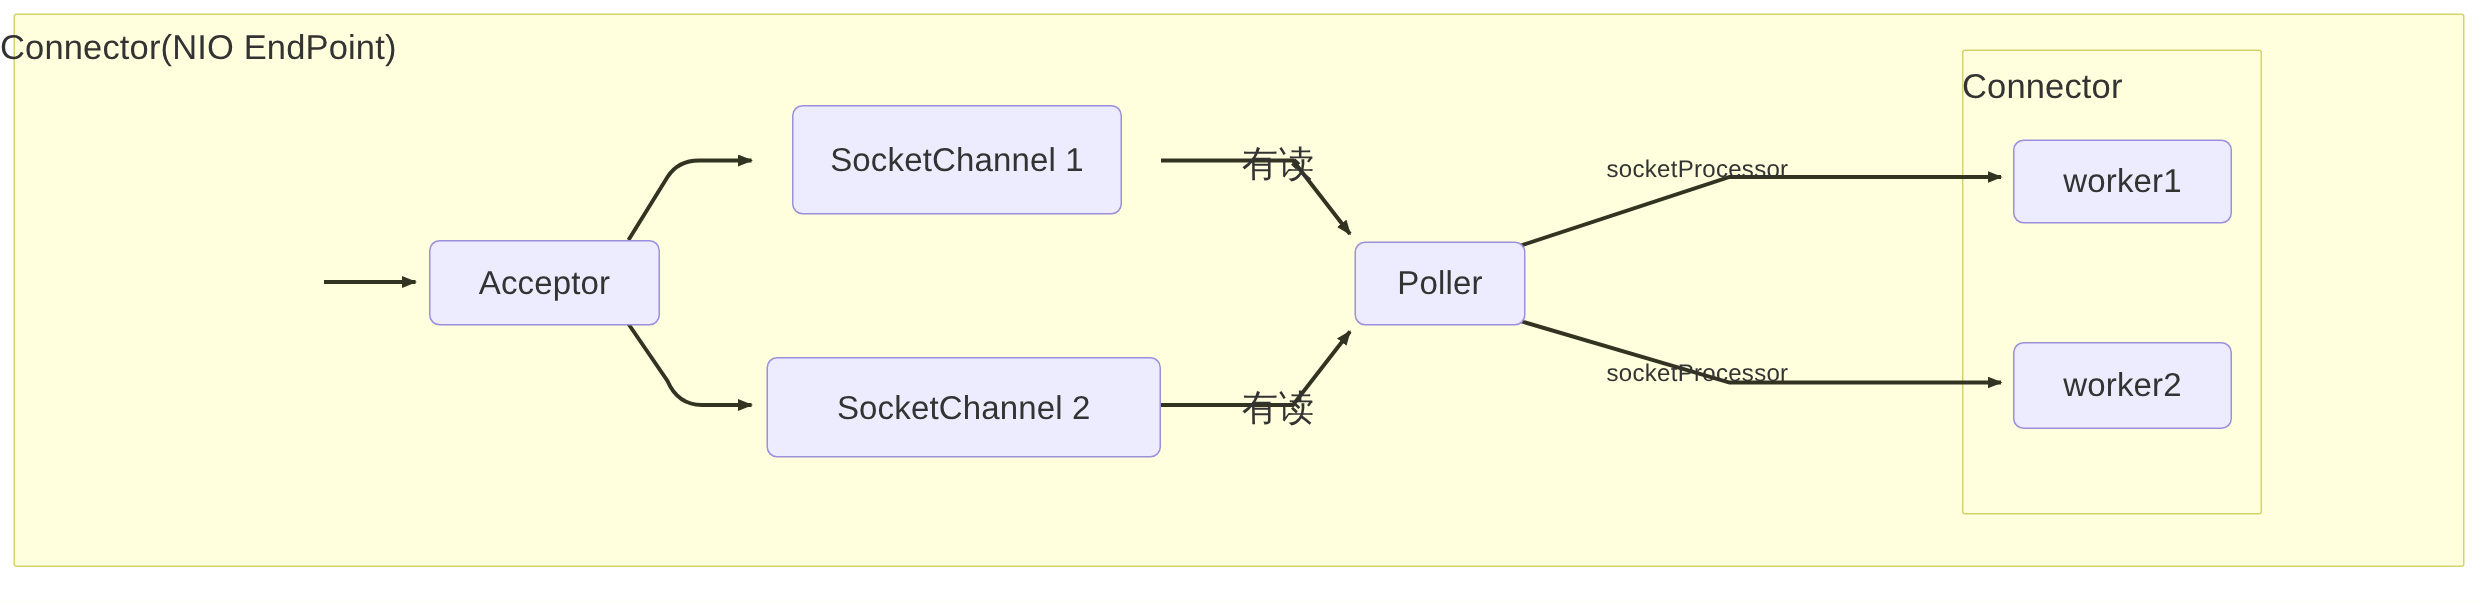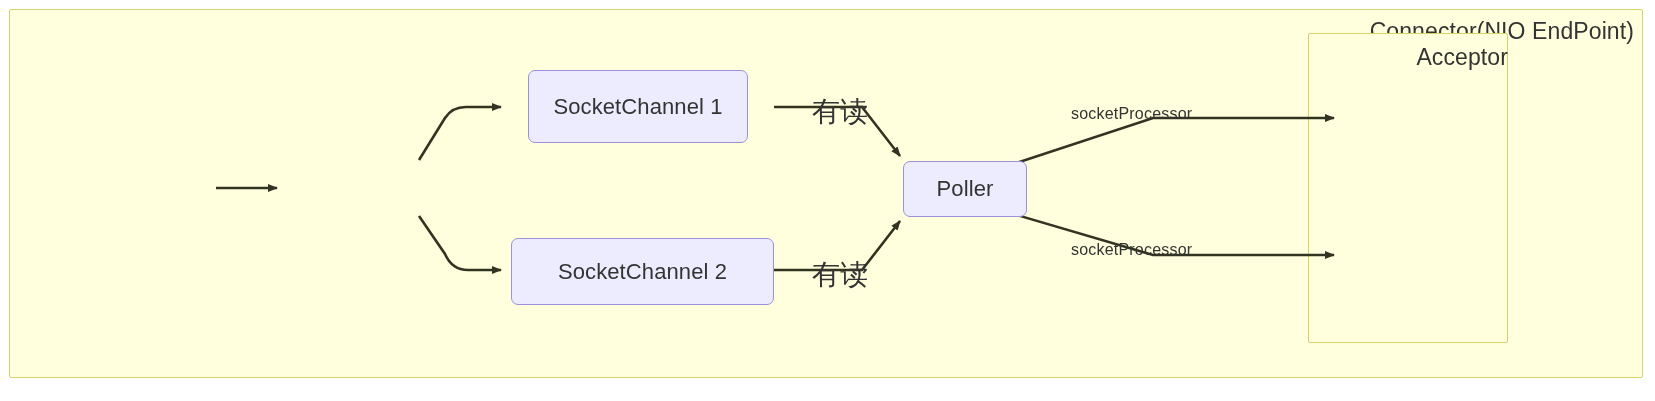--- a/index.html
+++ b/index.html
@@ -36,21 +36,21 @@
     top: 33px;
     width: 200px;
     height: 310px;
     background: #ffffdd;
     border: 1.6px solid #d4d46a;
     border-radius: 2px;
     box-sizing: border-box;
   }
   .subgraph-title {
     position: absolute;
-    text-align: right;
+    text-align: left;
     color: #333333;
     font-size: 23px;
     font-weight: 400;
     white-space: nowrap;
     letter-spacing: 0.1px;
   }
   #connector-title {
     left: 0;
     top: 18px;
     width: 1634px;
@@ -79,42 +79,43 @@
   
   .edge-label {
     position: absolute;
     color: #333333;
     font-size: 16px;
     white-space: nowrap;
     letter-spacing: 0.2px;
   }
   .edge-label.cjk {
     font-family: "DejaVu Sans", sans-serif;
-    font-size: 28px;
+    font-size: 24px;
+    margin-left: 16px;
   }
   svg.edges {
     position: absolute;
     left: 0;
     top: 0;
     width: 1655px;
     height: 401px;
     overflow: visible;
     pointer-events: none;
   }
 </style>
 </head>
 <body>
 
 <div id="diagram-root">
 
   <div class="subgraph-outer"></div>
   <div class="subgraph-title" id="connector-title">Connector(NIO EndPoint)</div>
 
   <div class="subgraph-inner"></div>
-  <div class="subgraph-title" id="executor-title">Acceptor</div>
+  <div class="subgraph-title" id="executor-title">Connector</div>
 
   <svg class="edges" viewBox="0 0 1655 401">
     <defs>
       <marker id="arrowhead" markerWidth="10" markerHeight="8" refX="9" refY="4" orient="auto" markerUnits="userSpaceOnUse">
         <path d="M0,0 L10,4 L0,8 z" fill="#333322"></path>
       </marker>
     </defs>
 
     <line x1="216" y1="188" x2="277" y2="188" stroke="#333322" stroke-width="2.6" marker-end="url(#arrowhead)"></line>
 
@@ -125,34 +126,43 @@
     <path d="M 774,107 L 862,107 L 900,156" fill="none" stroke="#333322" stroke-width="2.6" marker-end="url(#arrowhead)"></path>
 
     <path d="M 774,270 L 862,270 L 900,221" fill="none" stroke="#333322" stroke-width="2.6" marker-end="url(#arrowhead)"></path>
 
     <path d="M 1010,165 L 1153,118 L 1334,118" fill="none" stroke="#333322" stroke-width="2.6" marker-end="url(#arrowhead)"></path>
 
     <path d="M 1010,213 L 1153,255 L 1334,255" fill="none" stroke="#333322" stroke-width="2.6" marker-end="url(#arrowhead)"></path>
   </svg>
 
 
+  <div class="node" style="left:286px; top:160px; width:154px; height:57px;">
+    <span>Acceptor</span>
+  </div>
 
   <div class="node" style="left:484px; top:70px; width:220px; height:73px;margin-left:44px;">
     <span>SocketChannel 1</span>
   </div>
 
   <div class="node" style="left:511px; top:238px; width:263px; height:67px;text-align:right;">
     <span>SocketChannel 2</span>
   </div>
 
-  <div class="node" style="left:903px; top:161px; width:124px; height:56px;">
+  <div class="node" style="left:903px; top:161px; width:114px; height:56px;">
     <span>Poller</span>
   </div>
 
+  <div class="node" style="left:1342px; top:93px; width:146px; height:56px;">
+    <span>worker1</span>
+  </div>
 
+  <div class="node" style="left:1342px; top:228px; width:146px; height:58px;">
+    <span>worker2</span>
+  </div>
 
   <div class="edge-label cjk" style="left:812px; top:93px;">有读</div>
 
   <div class="edge-label cjk" style="left:812px; top:256px;">有读</div>
 
   <div class="edge-label" style="left:1071px; top:105px;">socketProcessor</div>
 
   <div class="edge-label" style="left:1071px; top:241px;">socketProcessor</div>
 
 </div>

